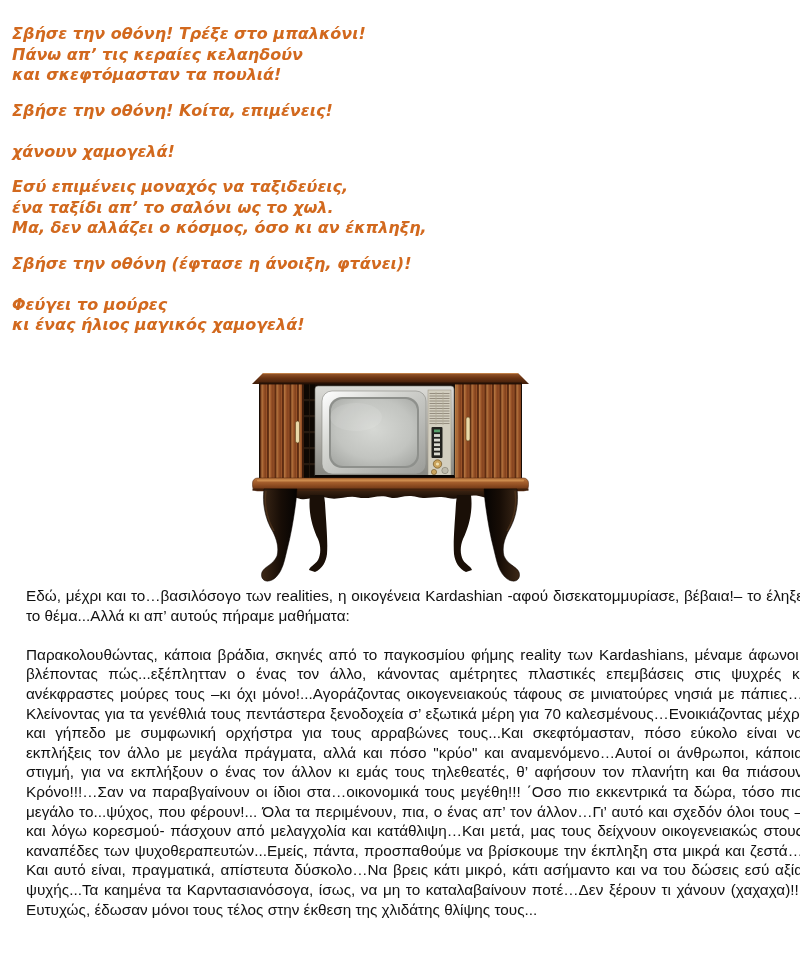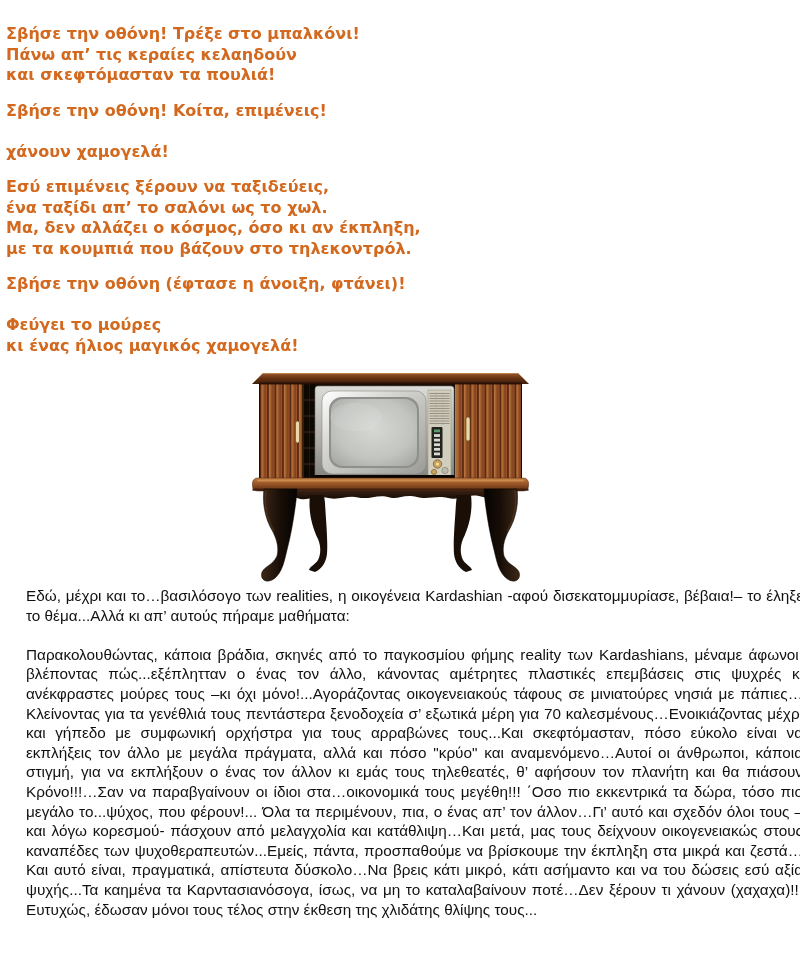--- a/index.html
+++ b/index.html
@@ -1,20 +1,20 @@
 <!DOCTYPE html>
 <html><head>
 <meta charset="utf-8">
 <style>
   html,body{margin:0;padding:0;background:#ffffff;}
   .page{position:relative;width:800px;height:977px;background:#ffffff;overflow:hidden;
         font-family:"Liberation Sans",sans-serif;}
   
-  .poem{position:absolute;left:6px;top:24px;color:#d2691e;
-        font-family:"DejaVu Sans",sans-serif;font-weight:bold;
+  .poem{position:absolute;left:12px;top:24px;color:#d2691e;
+        font-family:"DejaVu Sans",sans-serif;font-style:italic;font-weight:bold;
         font-size:16px;line-height:20.5px;}
   .stanza{margin:0 0 15px 0;}
   .poem-line{white-space:nowrap;}
   
   .tv-fig{position:absolute;left:252px;top:369px;width:277px;height:216px;margin:0;}
   .tv-fig svg{display:block;width:277px;height:216px;}
   
   .article{position:absolute;left:26px;top:586px;width:777px;color:#111111;
            font-size:15.3px;line-height:19.6px;text-align:justify;}
   .article p{margin:0 0 19.6px 0;}
@@ -29,24 +29,23 @@
       <span class="poem-line">Σβήσε την οθόνη! Τρέξε στο μπαλκόνι!</span><br>
       <span class="poem-line">Πάνω απ’ τις κεραίες κελαηδούν</span><br>
       <span class="poem-line">και σκεφτόμασταν τα πουλιά!</span>
     </p>
     <p class="stanza">
       <span class="poem-line">Σβήσε την οθόνη! Κοίτα, επιμένεις!</span><br>
       <br>
       <span class="poem-line">χάνουν χαμογελά!</span>
     </p>
     <p class="stanza">
-      <span class="poem-line">Εσύ επιμένεις ξέρουν να ταξιδεύεις,</span><br>
+      <span class="poem-line">Εσύ επιμένεις μοναχός να ταξιδεύεις,</span><br>
       <span class="poem-line">ένα ταξίδι απ’ το σαλόνι ως το χωλ.</span><br>
       <span class="poem-line">Μα, δεν αλλάζει ο κόσμος, όσο κι αν έκπληξη,</span><br>
-      <span class="poem-line">με τα κουμπιά που βάζουν στο τηλεκοντρόλ.</span>
     </p>
     <p class="stanza">
       <span class="poem-line">Σβήσε την οθόνη (έφτασε η άνοιξη, φτάνει)!</span><br>
       <br>
       <span class="poem-line">Φεύγει το μούρες</span><br>
       <span class="poem-line">κι ένας ήλιος μαγικός χαμογελά!</span>
     </p>
   </section>
 
   <figure class="tv-fig">

